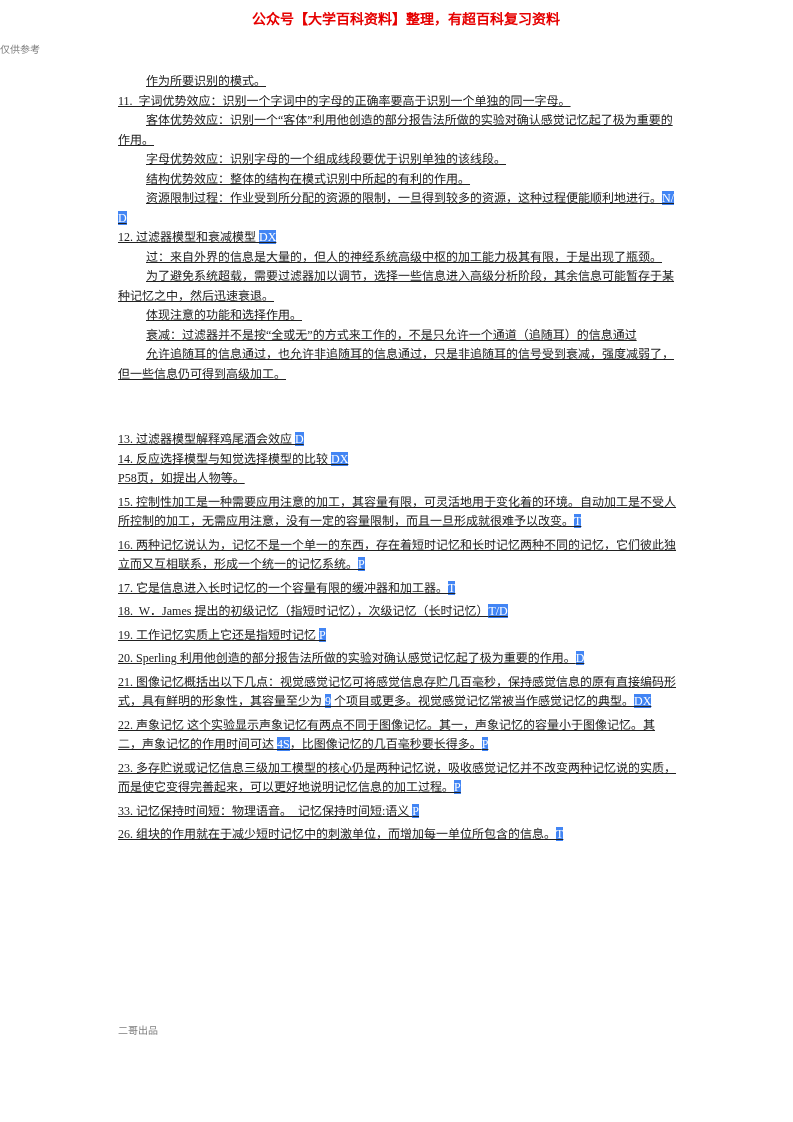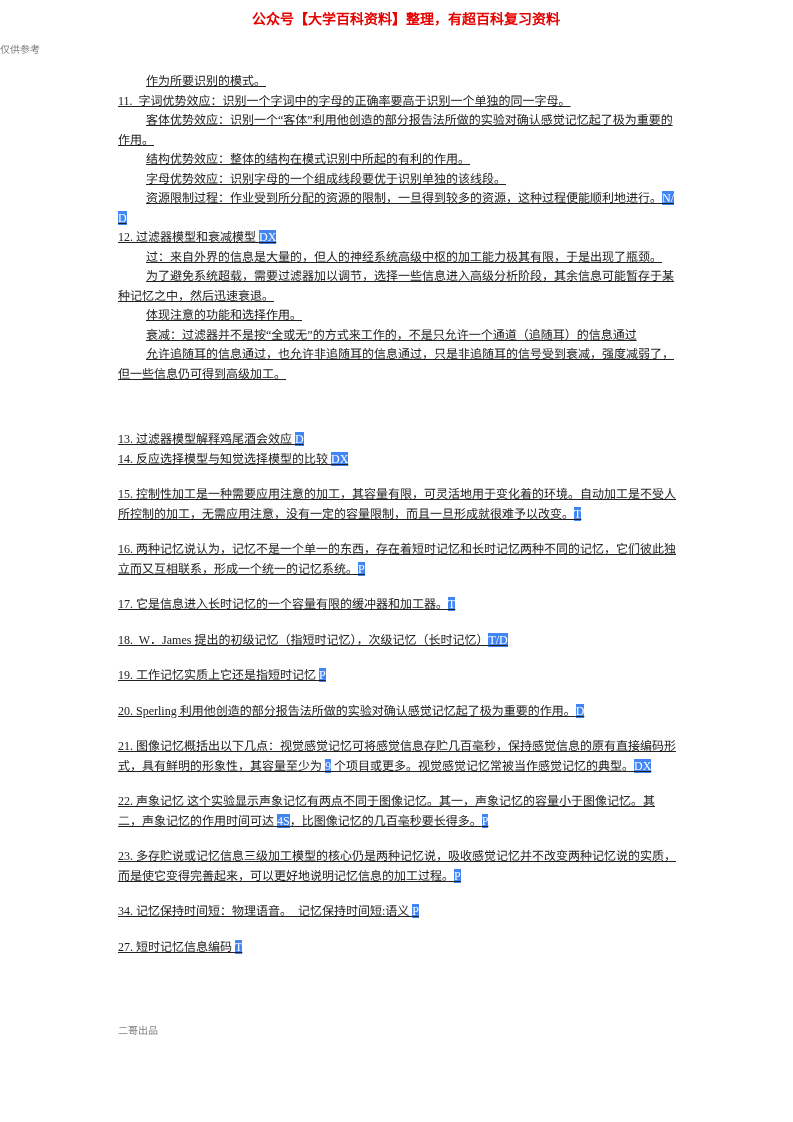--- a/index.html
+++ b/index.html
@@ -32,21 +32,21 @@
     left: 118px;
     top: 72px;
     width: 558px;
     font-size: 12px;
     line-height: 19.5px;
     color: var(--text-color, #212121);
     text-decoration: underline;
   }
   .para { margin: 0; white-space: pre-wrap; word-break: break-all; }
   .para.indent { text-indent: 28px; }
-  .para.spaced { margin-top: 16px; }
+  .para.spaced { margin-top: 4px; }
   .para.blank { height: 46px; }
   .hl {
     background: var(--highlight-color, #4285f4);
     color: #ffffff;
   }
   .footer {
     position: absolute;
     left: 118px;
     top: 1022px;
     font-size: 10px;
@@ -56,38 +56,39 @@
 </head>
 <body>
 
 <div class="page">
   <div class="header">公众号【大学百科资料】整理，有超百科复习资料</div>
   <div class="subheader">仅供参考</div>
   <div class="doc-body" id="doc-body">
       <p class="para indent"><span class="">作为所要识别的模式。</span></p>
       <p class="para"><span class="">11.  字词优势效应：识别一个字词中的字母的正确率要高于识别一个单独的同一字母。</span></p>
       <p class="para indent"><span class="">客体优势效应：识别一个“客体”利用他创造的部分报告法所做的实验对确认感觉记忆起了极为重要的作用。</span></p>
+      <p class="para indent"><span class="">字母优势效应：识别字母的一个组成线段要优于识别单独的该线段。</span></p>
       <p class="para indent"><span class="">结构优势效应：整体的结构在模式识别中所起的有利的作用。</span></p>
-      <p class="para indent"><span class="">字母优势效应：识别字母的一个组成线段要优于识别单独的该线段。</span></p>
       <p class="para indent"><span class="">资源限制过程：作业受到所分配的资源的限制，一旦得到较多的资源，这种过程便能顺利地进行。</span><span class="hl">N/D</span></p>
       <p class="para"><span class="">12. 过滤器模型和衰减模型 </span><span class="hl">DX</span></p>
       <p class="para indent"><span class="">过：来自外界的信息是大量的，但人的神经系统高级中枢的加工能力极其有限，于是出现了瓶颈。</span></p>
       <p class="para indent"><span class="">为了避免系统超载，需要过滤器加以调节，选择一些信息进入高级分析阶段，其余信息可能暂存于某种记忆之中，然后迅速衰退。</span></p>
       <p class="para indent"><span class="">体现注意的功能和选择作用。</span></p>
       <p class="para indent"><span class="">衰减：过滤器并不是按“全或无”的方式来工作的，不是只允许一个通道（追随耳）的信息通过</span></p>
       <p class="para indent"><span class="">允许追随耳的信息通过，也允许非追随耳的信息通过，只是非追随耳的信号受到衰减，强度减弱了，但一些信息仍可得到高级加工。</span></p>
       <p class="para blank"></p>
       <p class="para"><span class="">13. 过滤器模型解释鸡尾酒会效应 </span><span class="hl">D</span></p>
       <p class="para"><span class="">14. 反应选择模型与知觉选择模型的比较 </span><span class="hl">DX</span></p>
+      <p class="para"><span class="">P58页，如提出人物等。</span></p>
       <p class="para spaced"><span class="">15. 控制性加工是一种需要应用注意的加工，其容量有限，可灵活地用于变化着的环境。自动加工是不受人所控制的加工，无需应用注意，没有一定的容量限制，而且一旦形成就很难予以改变。</span><span class="hl">T</span></p>
       <p class="para spaced"><span class="">16. 两种记忆说认为，记忆不是一个单一的东西，存在着短时记忆和长时记忆两种不同的记忆，它们彼此独立而又互相联系，形成一个统一的记忆系统。</span><span class="hl">P</span></p>
       <p class="para spaced"><span class="">17. 它是信息进入长时记忆的一个容量有限的缓冲器和加工器。</span><span class="hl">T</span></p>
       <p class="para spaced"><span class="">18.  W．James 提出的初级记忆（指短时记忆），次级记忆（长时记忆）</span><span class="hl">T/D</span></p>
       <p class="para spaced"><span class="">19. 工作记忆实质上它还是指短时记忆 </span><span class="hl">P</span></p>
       <p class="para spaced"><span class="">20. Sperling 利用他创造的部分报告法所做的实验对确认感觉记忆起了极为重要的作用。</span><span class="hl">D</span></p>
       <p class="para spaced"><span class="">21. 图像记忆概括出以下几点：视觉感觉记忆可将感觉信息存贮几百毫秒，保持感觉信息的原有直接编码形式，具有鲜明的形象性，其容量至少为 </span><span class="hl">9</span><span class=""> 个项目或更多。视觉感觉记忆常被当作感觉记忆的典型。</span><span class="hl">DX</span></p>
       <p class="para spaced"><span class="">22. 声象记忆 这个实验显示声象记忆有两点不同于图像记忆。其一，声象记忆的容量小于图像记忆。其二，声象记忆的作用时间可达 </span><span class="hl">4S</span><span class="">，比图像记忆的几百毫秒要长得多。</span><span class="hl">P</span></p>
       <p class="para spaced"><span class="">23. 多存贮说或记忆信息三级加工模型的核心仍是两种记忆说，吸收感觉记忆并不改变两种记忆说的实质，而是使它变得完善起来，可以更好地说明记忆信息的加工过程。</span><span class="hl">P</span></p>
-      <p class="para spaced"><span class="">34. 记忆保持时间短：物理语音。  记忆保持时间短:语义 </span><span class="hl">P</span></p>
-      <p class="para spaced"><span class="">27. 短时记忆信息编码 </span><span class="hl">T</span></p>
+      <p class="para spaced"><span class="">33. 记忆保持时间短：物理语音。  记忆保持时间短:语义 </span><span class="hl">P</span></p>
+      <p class="para spaced"><span class="">26. 组块的作用就在于减少短时记忆中的刺激单位，而增加每一单位所包含的信息。</span><span class="hl">T</span></p>
     </div>
   <div class="footer">二哥出品</div>
 </div>
 
 </body></html>

